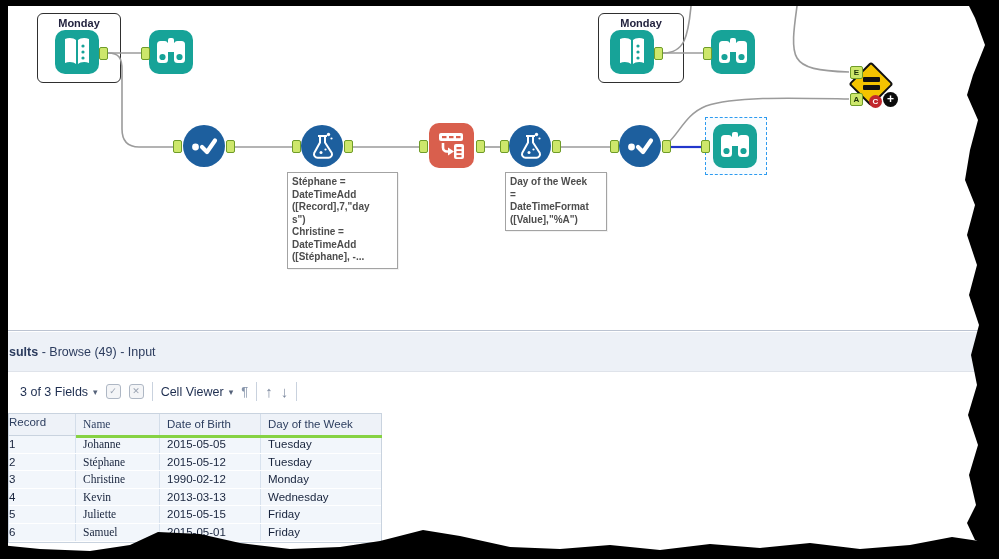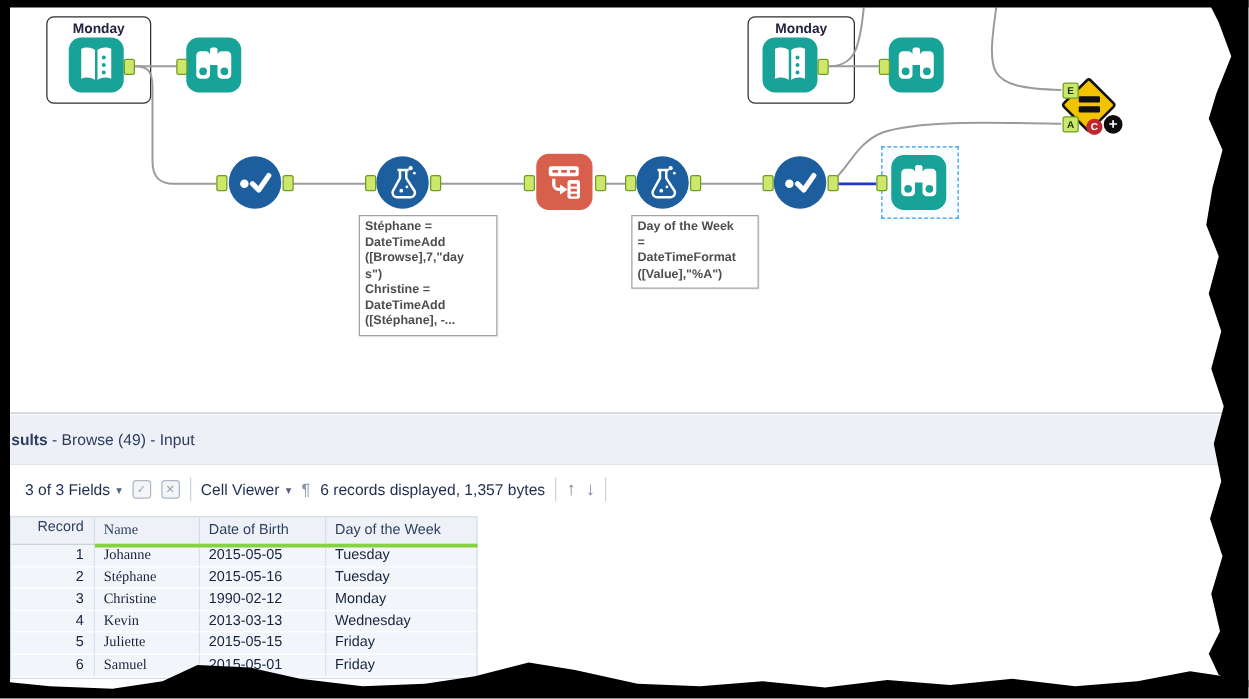--- a/index.html
+++ b/index.html
@@ -50,21 +50,21 @@
   .tb-sep { width:1px; height:19px; background:#c9d2de; }
   .tb-pilcrow { color:#8694aa; font-size:13px; }
   .tb-arrow { color:#7e8aa0; font-size:15px; }
 
   .grid { position:absolute; left:1px; top:82px; width:374px; border:1px solid #c9d3df; background:#fff; }
   .g-header { display:flex; height:22px; background:#eef2f8; border-bottom:1px solid #c9d3df; }
   .g-header .gc { font-size:11.5px; color:#2d3e5f; padding:4px 0 0 7px; border-right:1px solid #d3dde9; }
   .greenline { position:absolute; left:67px; top:21px; width:306px; height:2.5px; background:#86d243; z-index:3; }
   .g-row { display:flex; height:17.6px; background:#f2f6fb; border-bottom:1px solid #fff; }
   .g-row .gc { font-size:11.5px; color:#17233c; padding:2px 0 0 7px; border-right:1px solid #d8e2ee; overflow:hidden; white-space:nowrap; }
-  .col0 { width:67px; text-align:right; padding:2px 8px 0 0 !important; }
+  .col0 { width:67px; padding:2px 8px 0 0 !important; }
   .col1 { width:84px;font-family:Liberation Serif, serif; }
   .col2 { width:101px; }
   .col3 { width:120px; border-right:none !important; }
 </style>
 </head>
 <body>
 
 <div id="stage">
 
   <div style="position:absolute;left:0;top:0;width:999px;height:330px;">
@@ -225,21 +225,21 @@
     <div class="diamond"></div>
     <div class="eqbar" style="left:863px;top:77px;"></div>
     <div class="eqbar" style="left:863px;top:85px;"></div>
     <div class="anchor" style="left:850px;top:66px;width:13px;">E</div>
     <div class="anchor" style="left:850px;top:93px;width:13px;">A</div>
     <div class="badge red">C</div>
     <div class="badge blk">+</div>
 
     <div class="annotation" style="left:287px;top:172px;width:111px;">Stéphane =
 DateTimeAdd
-([Browse],7,"day
+([Record],7,"day
 s")
 Christine =
 DateTimeAdd
 ([Stéphane], -...</div>
     <div class="annotation" style="left:505px;top:172px;width:102px;">Day of the Week
 =
 DateTimeFormat
 ([Value],"%A")</div>
   </div>
 
@@ -252,21 +252,20 @@
 
     <div class="toolbar">
       <span>3 of 3 Fields</span>
       <span class="tb-caret">▾</span>
       <span class="tb-box">✓</span>
       <span class="tb-box">✕</span>
       <span class="tb-sep"></span>
       <span>Cell Viewer</span>
       <span class="tb-caret">▾</span>
       <span class="tb-pilcrow">¶</span>
-      <span>6 records displayed, 1,357 bytes</span>
       <span class="tb-sep"></span>
       <span class="tb-arrow">↑</span>
       <span class="tb-arrow">↓</span>
       <span class="tb-sep"></span>
     </div>
 
     <div class="grid">
       <div class="g-header">
         <div class="gc col0">Record</div>
         <div class="gc col1">Name</div>
@@ -277,21 +276,21 @@
 
       <div class="g-row">
         <div class="gc col0">1</div>
         <div class="gc col1">Johanne</div>
         <div class="gc col2">2015-05-05</div>
         <div class="gc col3">Tuesday</div>
       </div>
       <div class="g-row">
         <div class="gc col0">2</div>
         <div class="gc col1">Stéphane</div>
-        <div class="gc col2">2015-05-16</div>
+        <div class="gc col2">2015-05-12</div>
         <div class="gc col3">Tuesday</div>
       </div>
       <div class="g-row">
         <div class="gc col0">3</div>
         <div class="gc col1">Christine</div>
         <div class="gc col2">1990-02-12</div>
         <div class="gc col3">Monday</div>
       </div>
       <div class="g-row">
         <div class="gc col0">4</div>

